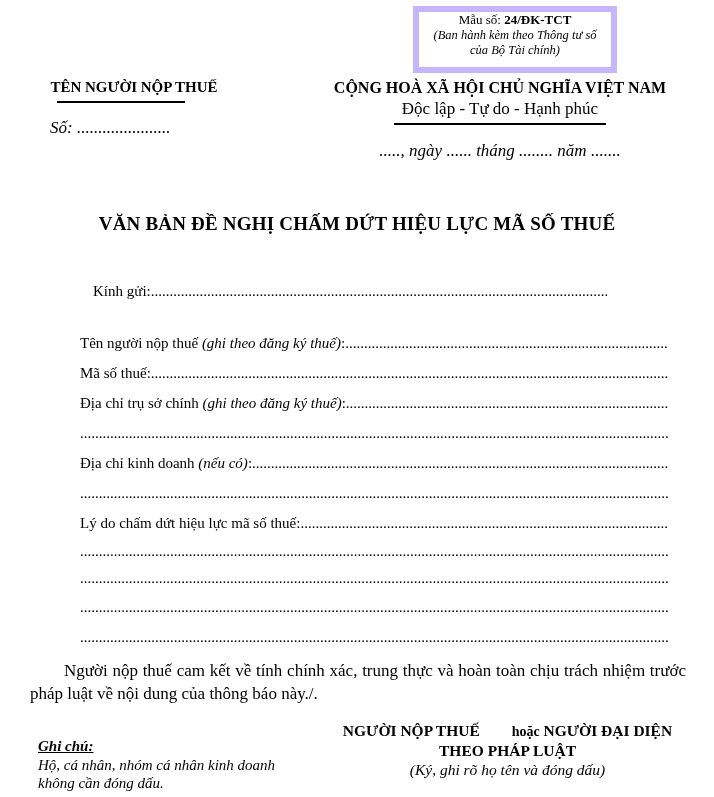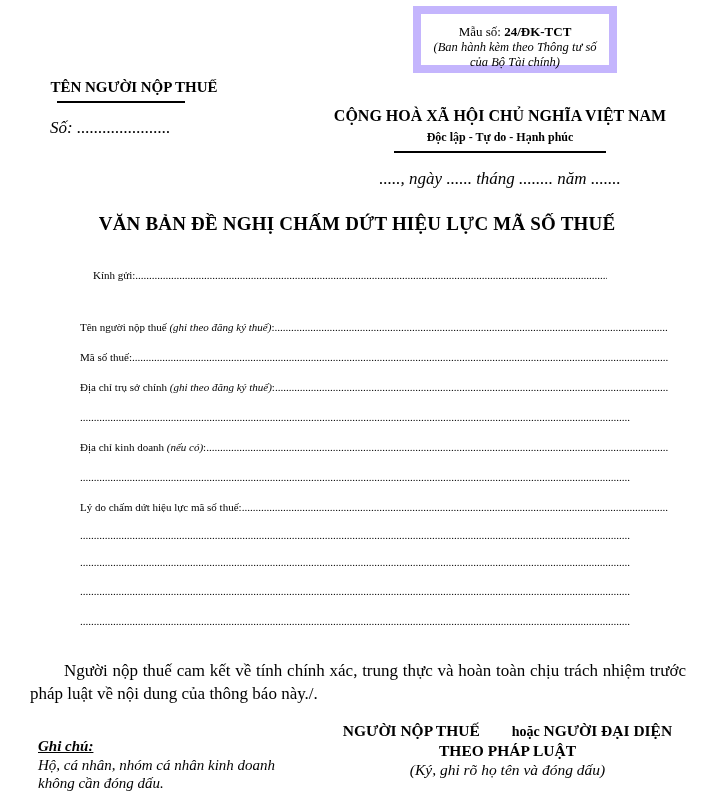--- a/index.html
+++ b/index.html
@@ -6,46 +6,46 @@
   body{
     width:714px;height:797px;background:#ffffff;color:#000000;
     font-family:"Liberation Serif","DejaVu Serif",serif;
     position:relative;overflow:hidden;
   }
   .abs{position:absolute;}
 
   
   .form-box{
     left:413px;top:6px;width:204px;height:67px;box-sizing:border-box;
-    border:8px solid #c4b5fd;text-align:center;padding-top:10px;
+    border:6px solid #c4b5fd;text-align:center;padding-top:0;
   }
   .form-box .bx-line1{font-size:13px;line-height:16px;}
   .form-box .bx-code{font-weight:bold;}
   .form-box .bx-it{font-size:12.5px;line-height:15px;font-style:italic;}
 
   
   .hdr-left{left:28px;top:78px;width:212px;text-align:center;}
   .hdr-left .hl-title{font-weight:bold;font-size:15px;line-height:19px;white-space:nowrap;}
   .hdr-left .hl-rule{border-top:2px solid #000;width:128px;margin:4px 0 0 29px;height:0;}
   .hdr-left .hl-so{margin-top:15px;text-align:left;padding-left:22px;font-size:17px;white-space:nowrap;font-style:italic;}
 
-  .hdr-right{left:318px;top:78px;width:364px;text-align:center;margin-top:28px;}
+  .hdr-right{left:318px;top:78px;width:364px;text-align:center;}
   .hdr-right .hr-l1{font-weight:bold;font-size:16px;line-height:20px;white-space:nowrap;}
-  .hdr-right .hr-l2{font-weight:bold;font-size:12px;line-height:22px;white-space:nowrap;}
+  .hdr-right .hr-l2{font-weight:normal;font-size:17px;line-height:22px;white-space:nowrap;}
   .hdr-right .hr-rule{border-top:2px solid #000;width:212px;margin:3px auto 0;height:0;}
   .hdr-right .hr-date{margin-top:16px;font-style:italic;font-size:17px;white-space:nowrap;}
 
   
   .doc-title{
     left:0;top:213px;width:714px;text-align:center;
     font-weight:bold;font-size:19px;letter-spacing:.2px;white-space:nowrap;
   }
 
   
-  .body-block{left:80px;top:260px;width:588px;font-size:11px;}
+  .body-block{left:80px;top:276px;width:588px;font-size:15px;}
   .row{display:flex;align-items:baseline;height:30px;line-height:30px;overflow:hidden;white-space:nowrap;}
   .row.tight{height:27px;line-height:27px;}
   .row .lbl{flex:0 0 auto;}
   .row .note{font-style:italic;}
   .row .dots{flex:1 1 auto;overflow:hidden;white-space:nowrap;}
   .row-kinh-gui{margin:0 61px 22px 13px;}
 
   
   .commitment{
     left:30px;top:660px;width:656px;font-size:17px;line-height:22.5px;

